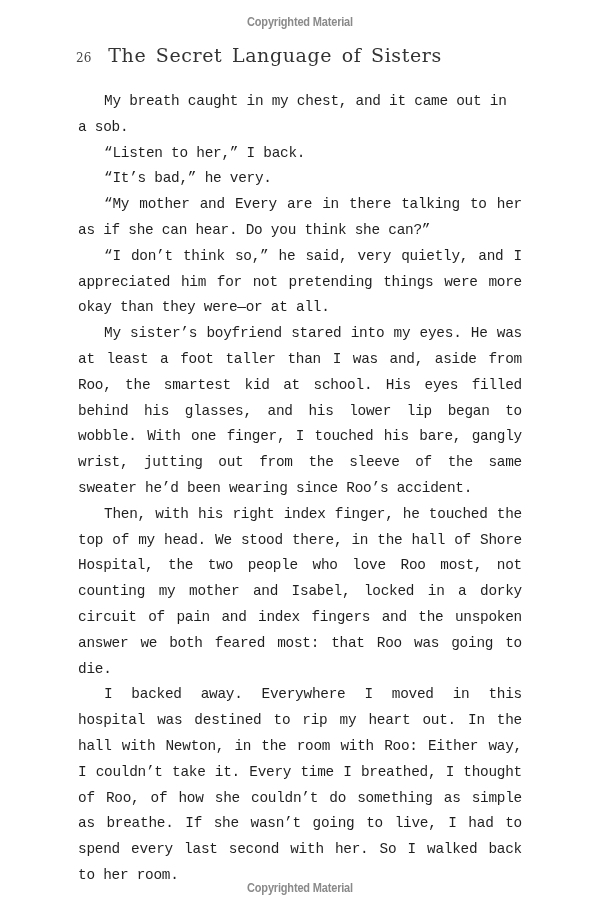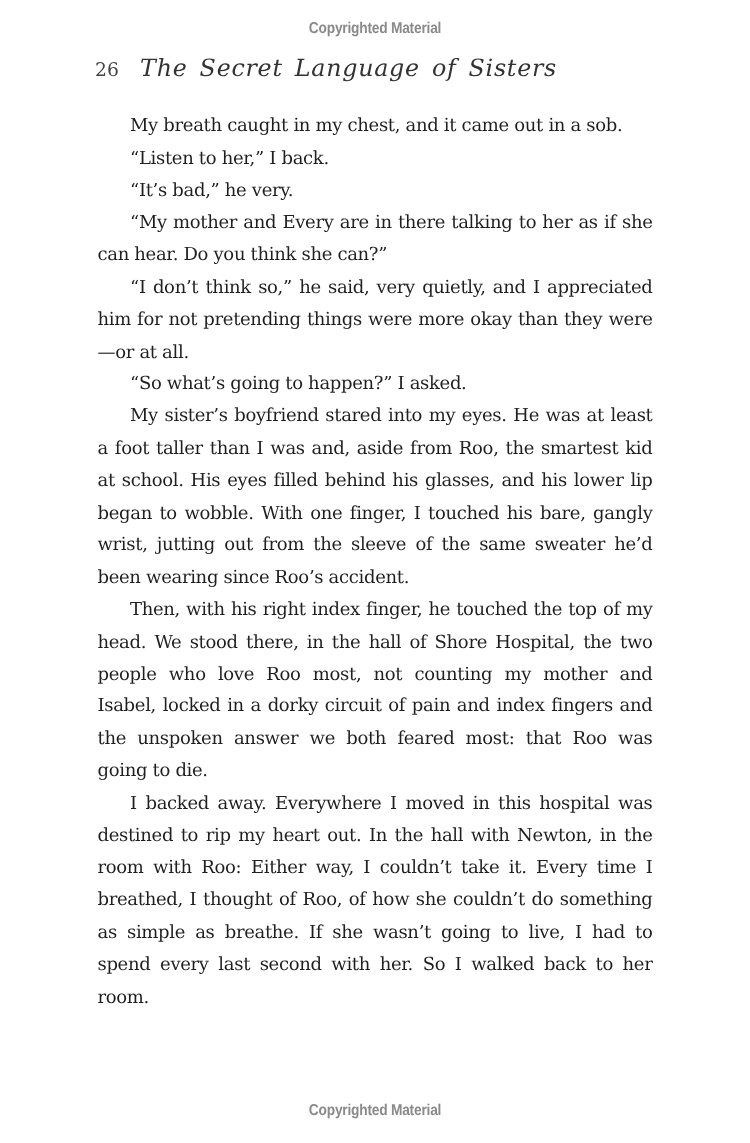--- a/index.html
+++ b/index.html
@@ -31,27 +31,26 @@
     .running-head {
       position: absolute;
       top: 44px;
       left: 76px;
       height: 30px;
       display: flex;
       align-items: baseline;
     }
     .page-number {
       font-family: "DejaVu Serif", serif;
-      font-size: 15px;
+      font-size: 12px;
       color: #444;
       margin-right: 17px;
     }
     .book-title {
       font-family: "DejaVu Serif", serif;
-      font-style: italic;
       font-size: 19px;
       color: #333;
       letter-spacing: 0.6px;
       word-spacing: 3px;
     }
 
     .body-text {
       position: absolute;
       top: 89px;
       left: 78px;
@@ -59,20 +58,21 @@
       font-family: "DejaVu Serif", serif;
       font-size: 14.4px;
       line-height: 25.8px;
       color: #1f1f1f;
     }
     .body-text p {
       margin: 0;
       text-indent: 26px;
       text-align: justify;
       letter-spacing: -0.25px;
+      font-family: Liberation Mono, monospace;
     }
     .body-text p.short {
       text-align: left;
     }
   </style>
 </head>
 <body>
 
 <div class="watermark top">Copyrighted Material</div>
 
@@ -80,19 +80,18 @@
   <span class="page-number">26</span>
   <span class="book-title">The Secret Language of Sisters</span>
 </div>
 
 <div class="body-text">
   <p class="short">My breath caught in my chest, and it came out in a sob.</p>
   <p class="short">“Listen to her,” I back.</p>
   <p class="short">“It’s bad,” he very.</p>
   <p>“My mother and Every are in there talking to her as if she can hear. Do you think she can?”</p>
   <p>“I don’t think so,” he said, very quietly, and I appreciated him for not pretending things were more okay than they were—or at all.</p>
-  <p class="short">“So what’s going to happen?” I asked.</p>
   <p>My sister’s boyfriend stared into my eyes. He was at least a foot taller than I was and, aside from Roo, the smartest kid at school. His eyes filled behind his glasses, and his lower lip began to wobble. With one finger, I touched his bare, gangly wrist, jutting out from the sleeve of the same sweater he’d been wearing since Roo’s accident.</p>
   <p>Then, with his right index finger, he touched the top of my head. We stood there, in the hall of Shore Hospital, the two people who love Roo most, not counting my mother and Isabel, locked in a dorky circuit of pain and index fingers and the unspoken answer we both feared most: that Roo was going to die.</p>
   <p>I backed away. Everywhere I moved in this hospital was destined to rip my heart out. In the hall with Newton, in the room with Roo: Either way, I couldn’t take it. Every time I breathed, I thought of Roo, of how she couldn’t do something as simple as breathe. If she wasn’t going to live, I had to spend every last second with her. So I walked back to her room.</p>
 </div>
 
 <div class="watermark bottom">Copyrighted Material</div>
 
 </body></html>

